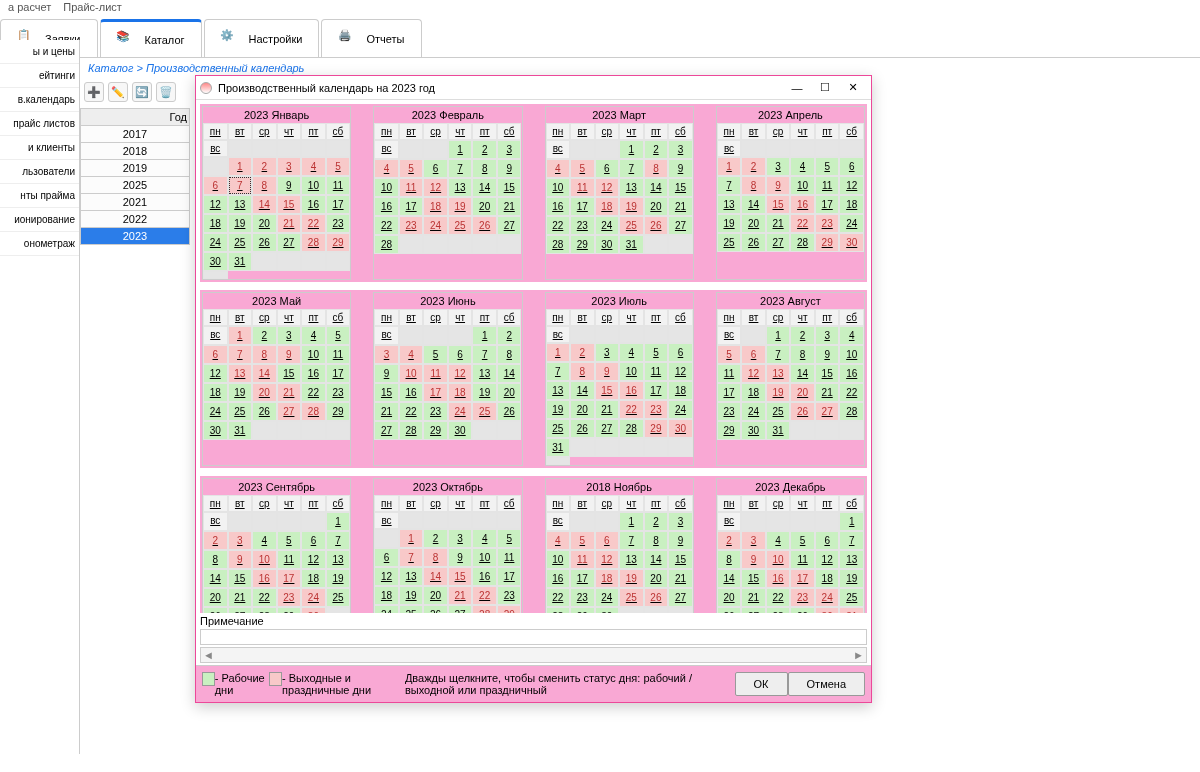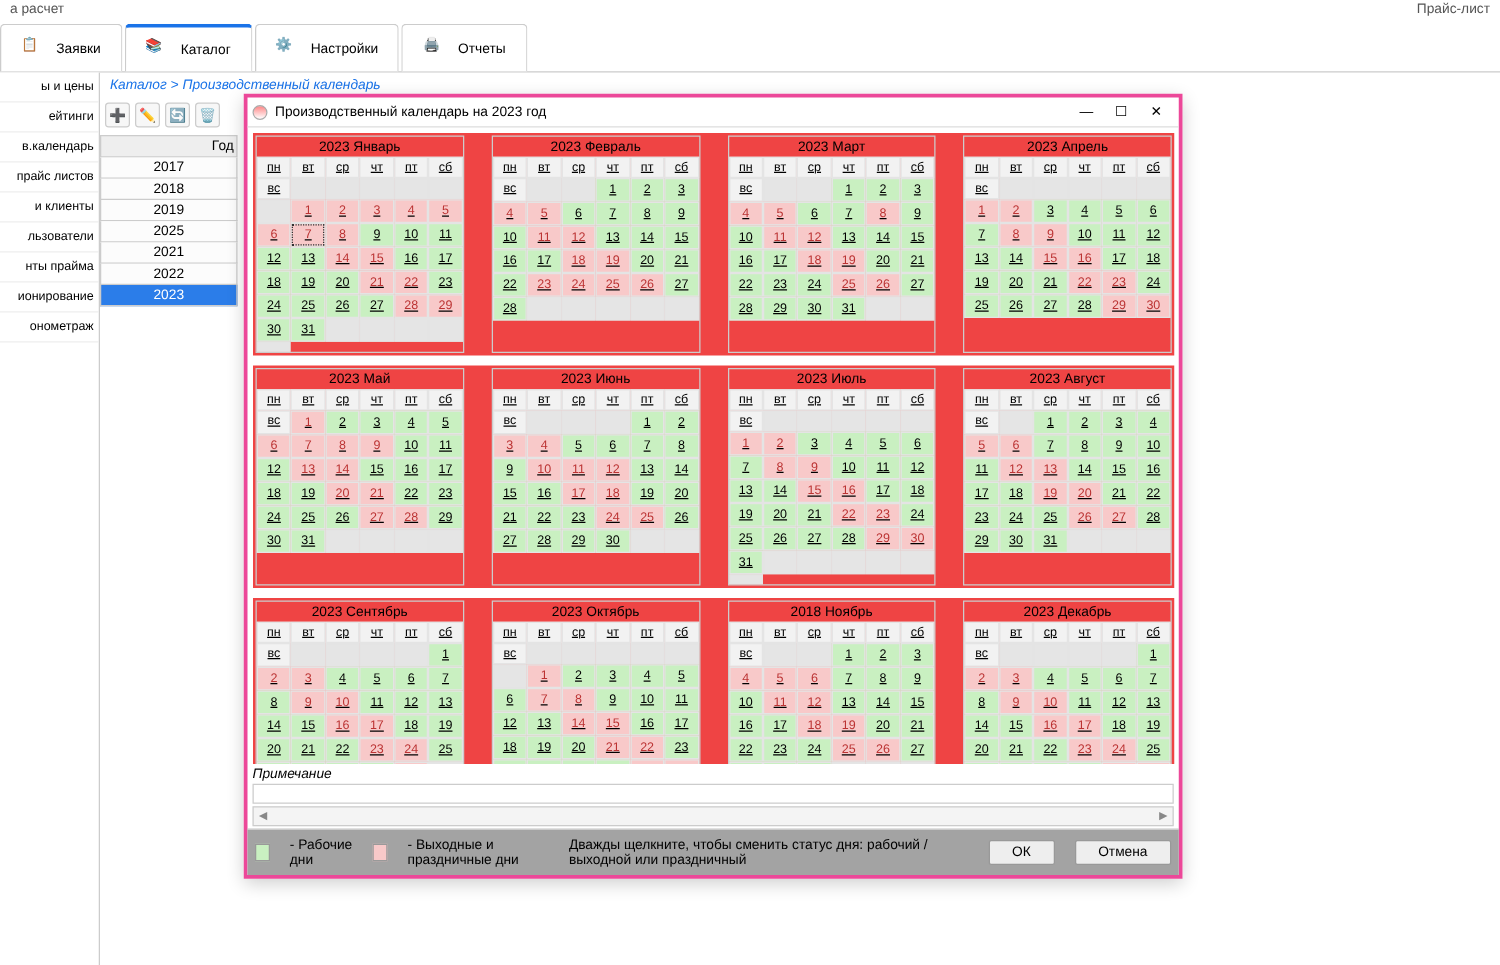--- a/index.html
+++ b/index.html
@@ -1,58 +1,58 @@
 <!DOCTYPE html>
 <html><head>
 <meta charset="utf-8">
 <style>
 * { margin: 0; padding: 0; box-sizing: border-box; font-family: "Segoe UI", Tahoma, sans-serif; font-size: 11px; }
 body { background: #fff; overflow: hidden; width: 1200px; height: 772px; position: relative; }
 
-.top-menu { height: 18px; padding: 1px 8px; color: #555; display: flex; gap: 12px; justify-content: space-between; }
+.top-menu { height: 18px; padding: 1px 8px; color: #555; display: flex; gap: 12px; }
 .tabs-bar { height: 40px; border-bottom: 1px solid #ccc; display: flex; align-items: end; }
 .tab { display: flex; align-items: center; gap: 8px; padding: 8px 16px; border: 1px solid #ccc; border-bottom: none; margin-right: 2px; background: #fff; height: 38px; border-radius: 4px 4px 0 0; }
 .tab.active-top { border-top: 3px solid #1a73e8; }
 .tab .icon { width: 20px; height: 20px; display: inline-block; }
 
-.left-sidebar { position: absolute; left: 0; top: 58px; width: 80px; border-right: 1px solid #ccc; height: calc(100% - 58px); background: #fff; }
+.left-sidebar { position: absolute; left: 0; top: 40px; width: 80px; border-right: 1px solid #ccc; height: calc(100% - 58px); background: #fff; }
 .side-item { padding: 6px 4px; border-bottom: 1px solid #eee; text-align: right; font-size: 10px; white-space: nowrap; overflow: hidden; }
 
 .content { position: absolute; left: 80px; top: 58px; right: 0; }
 .breadcrumb { padding: 4px 8px; color: #1a73e8; font-style: italic; }
 
 .toolbar { display: flex; gap: 4px; padding: 4px; position: absolute; left: 80px; top: 78px; }
 .tb-btn { width: 20px; height: 20px; border: 1px solid #ccc; border-radius: 3px; display: flex; align-items: center; justify-content: center; background: #f7f7f7; }
 
 .year-panel { position: absolute; left: 80px; top: 108px; width: 110px; }
 .year-panel .hdr { text-align: right; background: #eee; border: 1px solid #ccc; padding: 2px; font-weight: 400; }
 .year-panel .year { text-align: center; border: 1px solid #ccc; border-top: none; padding: 2px; background: #fcfcfc; }
 .year-panel .year.sel { background: #2b7de9; color: #fff; }
 
-.dialog { position: absolute; left: 195px; top: 75px; width: 751px; height: 628px; border: 3px solid #ec4899; background: #fff; box-shadow: 0 4px 14px rgba(0,0,0,0.2); display: flex; flex-direction: column; }
+.dialog { position: absolute; left: 195px; top: 75px; width: 677px; height: 628px; border: 1px solid #ec4899; background: #fff; box-shadow: 0 4px 14px rgba(0,0,0,0.2); display: flex; flex-direction: column; }
 .dlg-title { height: 24px; display: flex; align-items: center; padding: 0 4px; border-bottom: 1px solid #ddd; }
 .dlg-title .t-icon { width: 12px; height: 12px; border: 1px solid #aaa; border-radius: 50%; margin-right: 6px; display:inline-block; background: linear-gradient(#f88,#fff); }
 .dlg-title .spacer { flex: 1; }
 .win-btn { width: 28px; height: 20px; display: flex; align-items: center; justify-content: center; }
 .dlg-body { flex: 1; overflow: auto; padding: 4px; }
-.months-row { display: flex; gap: 22px; margin-bottom: 8px; background: #ef4444; padding: 2px; }
+.months-row { display: flex; gap: 22px; margin-bottom: 8px; background: #f9a8d4; padding: 2px; }
 .month-block { border: 1px solid #ccc; flex: 1; }
 .m-title { text-align: center; padding: 2px; font-size: 11px; }
 .m-grid { display: grid; grid-template-columns: repeat(6, 1fr); text-decoration: underline; }
 .m-grid .dh { text-align: center; padding: 2px 0; font-size: 10px; background: #f2f2f2; border: 1px solid #e4e4e4; }
 .m-grid .d { text-align: center; padding: 3px 0; font-size: 10px; border: 1px solid #e4e4e4; }
 .d.w { background: #c9f0c1; }
 .d.h { background: #f8c9c9; color: #b33; }
 .d.today { outline: 1px dotted #333; outline-offset: -2px; }
 .d.e { background: #e5e5e5; }
 
-.note-label { padding: 2px 4px; font-style: italic; }
+.note-label { padding: 2px 4px; }
 .note-area { width: calc(100% - 8px); height: 16px; margin: 0 4px; border: 1px solid #ccc; }
 .hscroll { height: 16px; margin: 2px 4px; border: 1px solid #ccc; background: #f4f4f4; display:flex; justify-content:space-between; align-items:center; padding:0 2px; color:#888;}
-.dlg-footer { border-top: 1px solid #ccc; padding: 6px; display: flex; align-items: center; gap: 16px; background: #a3a3a3; }
+.dlg-footer { border-top: 1px solid #ccc; padding: 6px; display: flex; gap: 0; background: #f9a8d4; }
 .legend-sw { width: 16px; height: 14px; border: 1px solid #999; }
 .dlg-footer .push { flex: 1; }
 .btn { padding: 3px 18px; border: 1px solid #999; background: #eee; border-radius: 2px; }
 </style>
 </head>
 <body>
 
 <div class="top-menu">
   <span>а расчет</span>
   <span>Прайс-лист</span>

